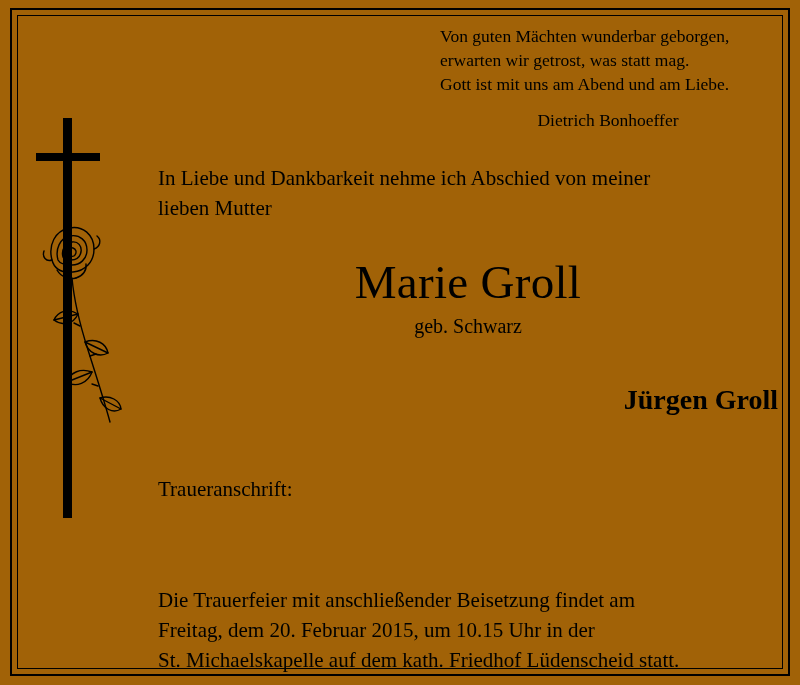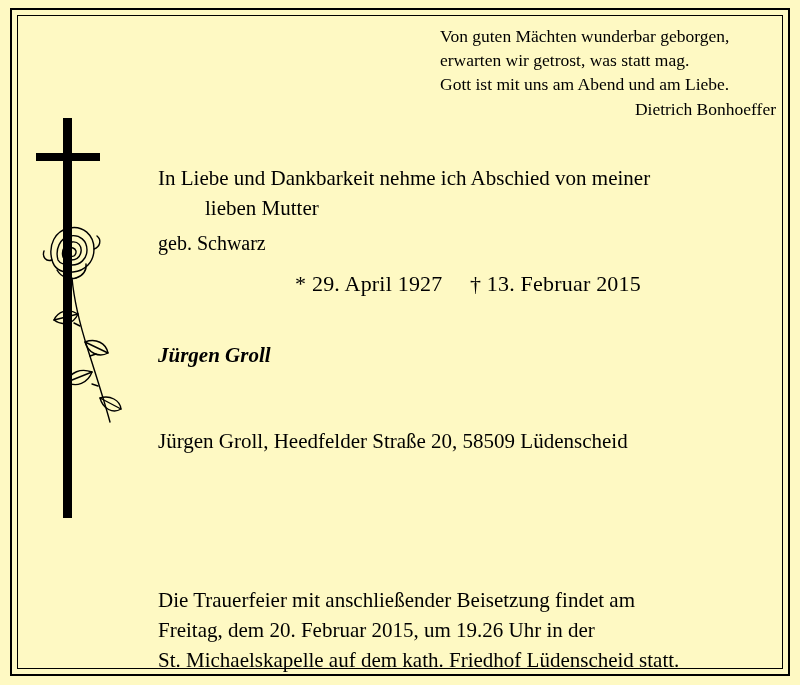--- a/index.html
+++ b/index.html
@@ -11,21 +11,21 @@
     width: 800px;
     height: 685px;
     font-family: "Liberation Serif", serif;
     color: #000000;
     overflow: hidden;
   }
   .page {
     position: relative;
     width: 800px;
     height: 685px;
-    background: #fef9c3;
+    background: #a16207;
     box-sizing: border-box;
   }
   .outer-frame {
     position: absolute;
     left: 10px;
     top: 8px;
     width: 780px;
     height: 668px;
     border: 2px solid #000000;
     box-sizing: border-box;
@@ -45,23 +45,23 @@
     position: absolute;
     left: 440px;
     top: 24px;
     width: 340px;
     font-size: 17.5px;
     line-height: 1.38;
     text-align: left;
   }
   .quote .line { white-space: nowrap; }
   .quote .attribution {
-    text-align: right;
+    text-align: center;
     padding-right: 4px;
-    margin-top: 1px;
+    margin-top: 12px;
   }
 
   
   .graphic {
     position: absolute;
     left: 28px;
     top: 110px;
     width: 120px;
     height: 430px;
   }
@@ -72,46 +72,45 @@
     left: 158px;
     top: 164px;
     width: 620px;
   }
   .intro {
     font-size: 21px;
     line-height: 1.42;
     text-align: justify;
     width: 618px;
   }
-  .intro .l2 { text-align: left; margin-left: 47px; }
+  .intro .l2 { text-align: left; }
   .name {
     text-align: center;
     font-size: 47px;
     line-height: 1.05;
     margin-top: 34px;
     letter-spacing: 0.3px;
   }
   .birthname {
-    text-align: left;
+    text-align: center;
     font-size: 20px;
     margin-top: 8px;
   }
   .dates {
     text-align: center;
     font-size: 22px;
     margin-top: 16px;
     letter-spacing: 0.2px;
   }
   .dates .sep { display: inline-block; width: 16px; }
   .mourner {
-    text-align: left;
-    font-size: 21px;
+    text-align: right;
+    font-size: 28px;
     font-weight: bold;
     margin-top: 46px;
-    font-style: italic;
   }
   .address-block {
     margin-top: 58px;
     font-size: 21px;
     line-height: 1.45;
   }
   .ceremony {
     position: absolute;
     left: 158px;
     top: 586px;
@@ -175,36 +174,30 @@
       </g>
     </svg>
   </div>
 
   <div class="main">
     <div class="intro">
       <div>In Liebe und Dankbarkeit nehme ich Abschied von meiner</div>
       <div class="l2">lieben Mutter</div>
     </div>
 
+    <div class="name">Marie Groll</div>
     <div class="birthname">geb. Schwarz</div>
 
-    <div class="dates">
-      <span>*</span>
-      <span>29. April 1927</span>
-      <span class="sep"></span>
-      <span>†</span>
-      <span>13. Februar 2015</span>
-    </div>
 
     <div class="mourner">Jürgen Groll</div>
 
     <div class="address-block">
-      <div>Jürgen Groll, Heedfelder Straße 20, 58509 Lüdenscheid</div>
+      <div>Traueranschrift:</div>
     </div>
   </div>
 
   <div class="ceremony">
     <div>Die Trauerfeier mit anschließender Beisetzung findet am</div>
-    <div>Freitag, dem 20. Februar 2015, um 19.26 Uhr in der</div>
+    <div>Freitag, dem 20. Februar 2015, um 10.15 Uhr in der</div>
     <div>St. Michaelskapelle auf dem kath. Friedhof Lüdenscheid statt.</div>
   </div>
 
 </div>
 
 </body></html>

